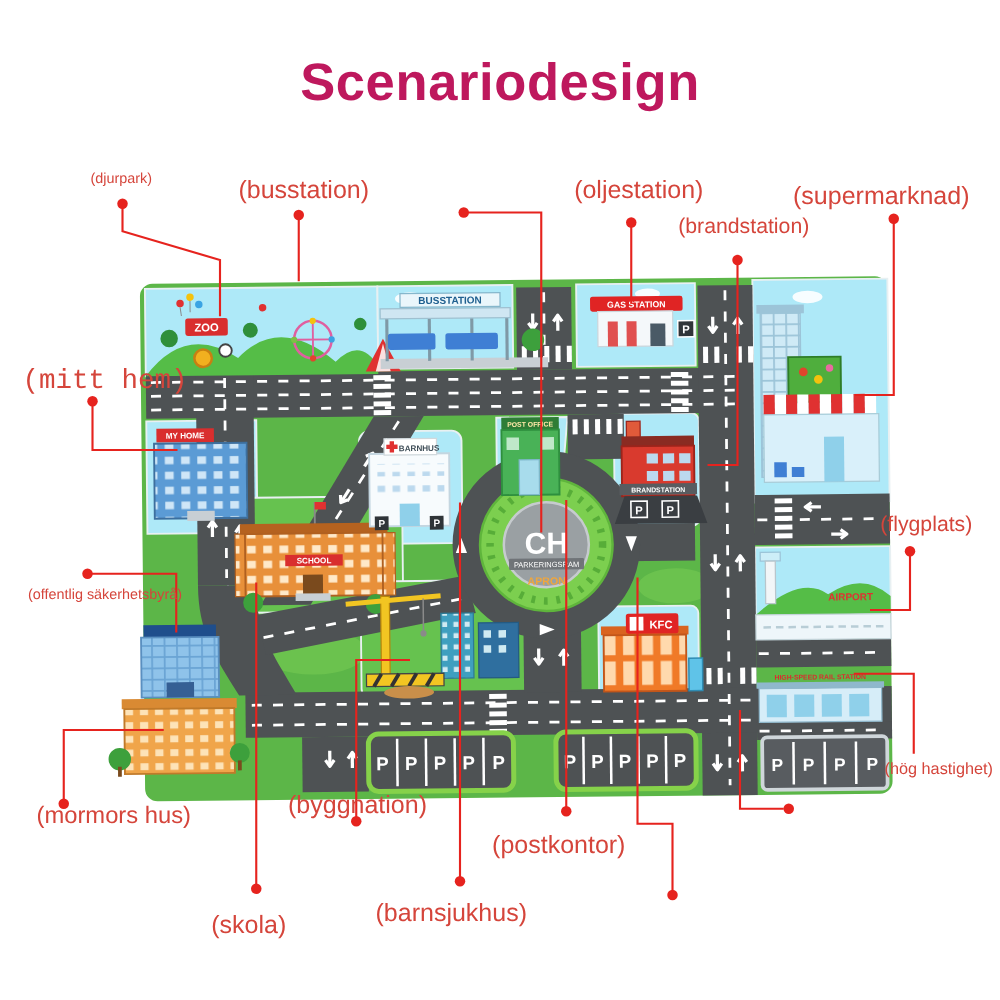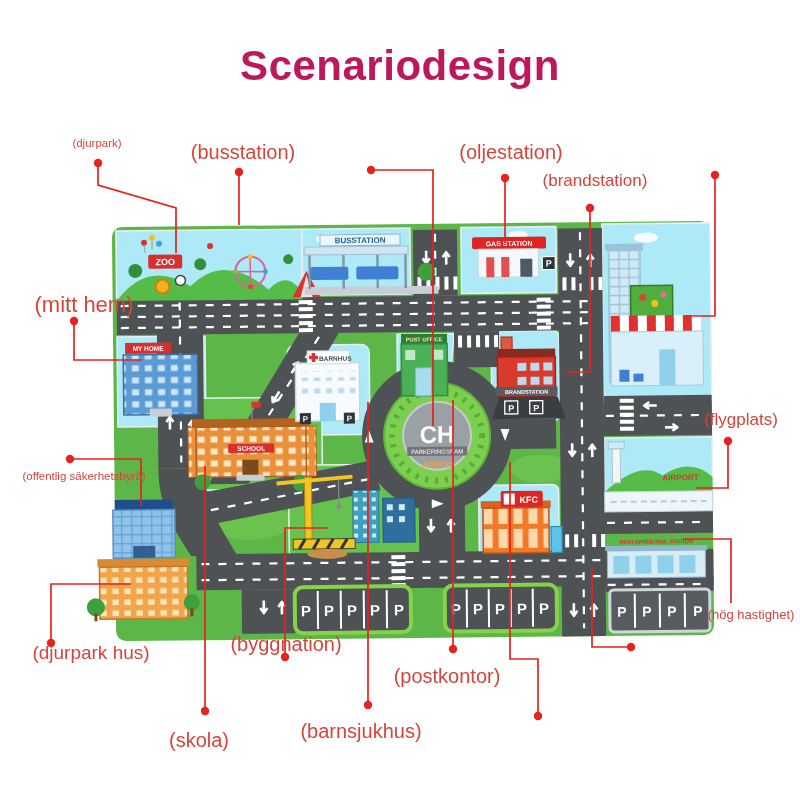--- a/index.html
+++ b/index.html
@@ -503,22 +503,23 @@
         <circle cx="538" cy="716" r="4.2"></circle>
           <circle cx="631" cy="647" r="4.2"></circle>
       </g>
     </g>
   </svg>
 
   <div class="lbl f12" style="left:97px;top:138px;">(djurpark)</div>
   <div class="lbl f20" style="left:243px;top:142px;">(busstation)</div>
   <div class="lbl f20" style="left:491px;top:142px;margin-left:20px;">(oljestation)</div>
   <div class="lbl f17" style="left:595px;top:172px;">(brandstation)</div>
-  <div class="lbl f22" style="left:84px;top:294px;">(mitt hem)</div>
+  <div class="lbl f20" style="left:705px;top:147px;">(supermarknad)</div>
+  <div class="lbl f22" style="left:84px;top:294px;font-family:Liberation Mono, monospace;">(mitt hem)</div>
   <div class="lbl f12" style="left:84px;top:471px;">(offentlig säkerhetsbyrå)</div>
   <div class="lbl f17" style="left:741px;top:411px;">(flygplats)</div>
   <div class="lbl f13" style="left:751px;top:608px;">(hög hastighet)</div>
-  <div class="lbl f19" style="left:91px;top:643px;">(djurpark hus)</div>
+  <div class="lbl f19" style="left:91px;top:643px;">(mormors hus)</div>
   <div class="lbl f20" style="left:286px;top:634px;">(byggnation)</div>
   <div class="lbl f20" style="left:199px;top:730px;">(skola)</div>
   <div class="lbl f20" style="left:361px;top:721px;">(barnsjukhus)</div>
   <div class="lbl f20" style="left:447px;top:666px;">(postkontor)</div>
 </div>
 
 </body></html>

